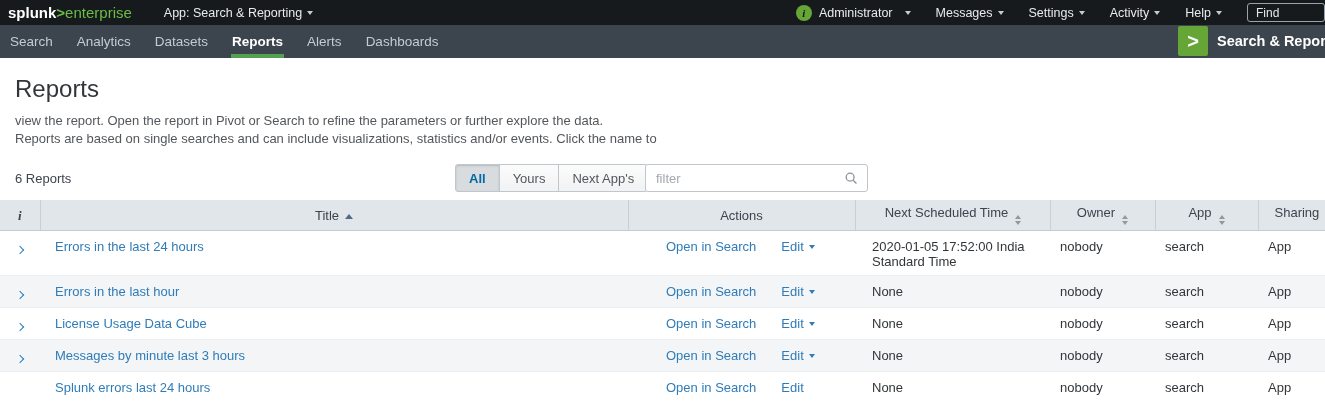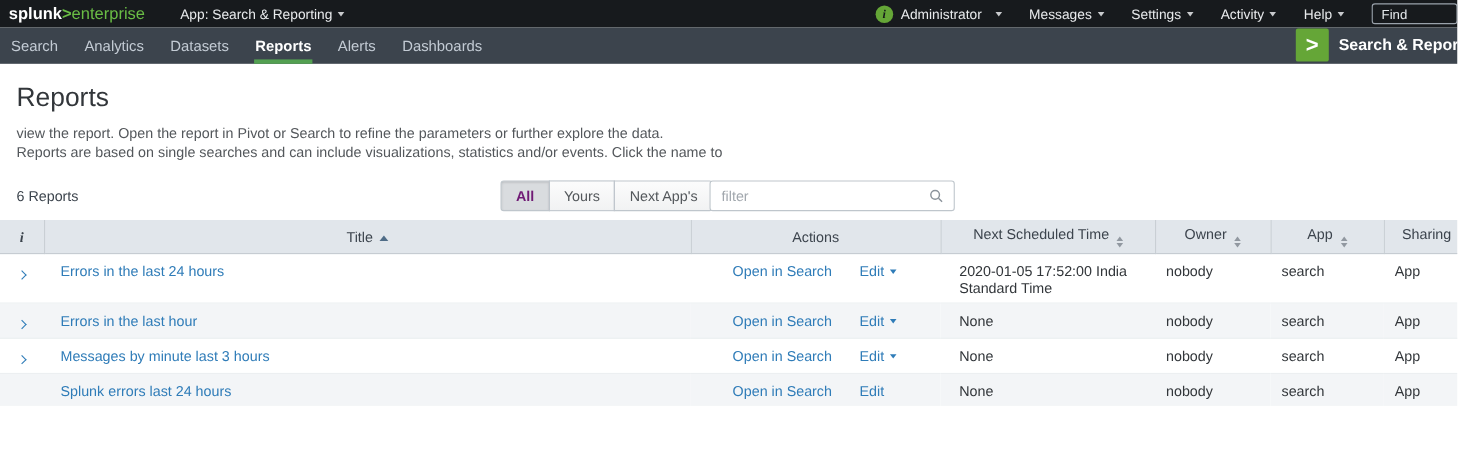--- a/index.html
+++ b/index.html
@@ -74,21 +74,21 @@
   .count { position:absolute; left:15px; top:8px; font-size:13px; color:#3c444d; }
   .btn-group { position:absolute; left:455px; top:1px; display:flex; }
   .btn-group button {
     height:28px; padding:0 13px; font-size:13px; color:#53575b; cursor:pointer;
     background:linear-gradient(#fcfcfc,#f1f2f3); border:1px solid #bfc6cc; margin-left:-1px;
     font-family:inherit;
   }
   .btn-group button:first-child { border-radius:3px 0 0 3px; margin-left:0; }
   .btn-group button:last-child { border-radius:0 3px 3px 0; }
   .btn-group button.active {
-    background:#d9dcdf; color:#701a75; font-weight:700;
+    background:#d9dcdf; color:#0369a1; font-weight:700;
     box-shadow:inset 0 1px 2px rgba(0,0,0,.15);
   }
   .filter-wrap {
     position:absolute; left:645px; top:1px; width:223px; height:28px;
     border:1px solid #bfc6cc; border-radius:3px; background:#fff;
     display:flex; align-items:center;
   }
   .filter-wrap input {
     flex:1; border:none; outline:none; background:transparent;
     font-size:13px; padding-left:10px; color:#0c4a6e; font-family:inherit;
@@ -262,20 +262,29 @@
         <td class="col-i"><span class="chev"></span></td>
         <td class="title-cell"><a class="link">Errors in the last hour</a></td>
         <td><a class="link open-link">Open in Search</a><a class="link edit-link"><span>Edit</span><span class="caret"></span></a></td>
         <td class="pad-lg">None</td>
         <td>nobody</td>
         <td>search</td>
         <td>App</td>
       </tr>
       <tr>
         <td class="col-i"><span class="chev"></span></td>
+        <td class="title-cell"><a class="link">License Usage Data Cube</a></td>
+        <td><a class="link open-link">Open in Search</a><a class="link edit-link"><span>Edit</span><span class="caret"></span></a></td>
+        <td class="pad-lg">None</td>
+        <td>nobody</td>
+        <td>search</td>
+        <td>App</td>
+      </tr>
+      <tr>
+        <td class="col-i"><span class="chev"></span></td>
         <td class="title-cell"><a class="link">Messages by minute last 3 hours</a></td>
         <td><a class="link open-link">Open in Search</a><a class="link edit-link"><span>Edit</span><span class="caret"></span></a></td>
         <td class="pad-lg">None</td>
         <td>nobody</td>
         <td>search</td>
         <td>App</td>
       </tr>
       <tr>
         <td class="col-i"></td>
         <td class="title-cell"><a class="link">Splunk errors last 24 hours</a></td>

